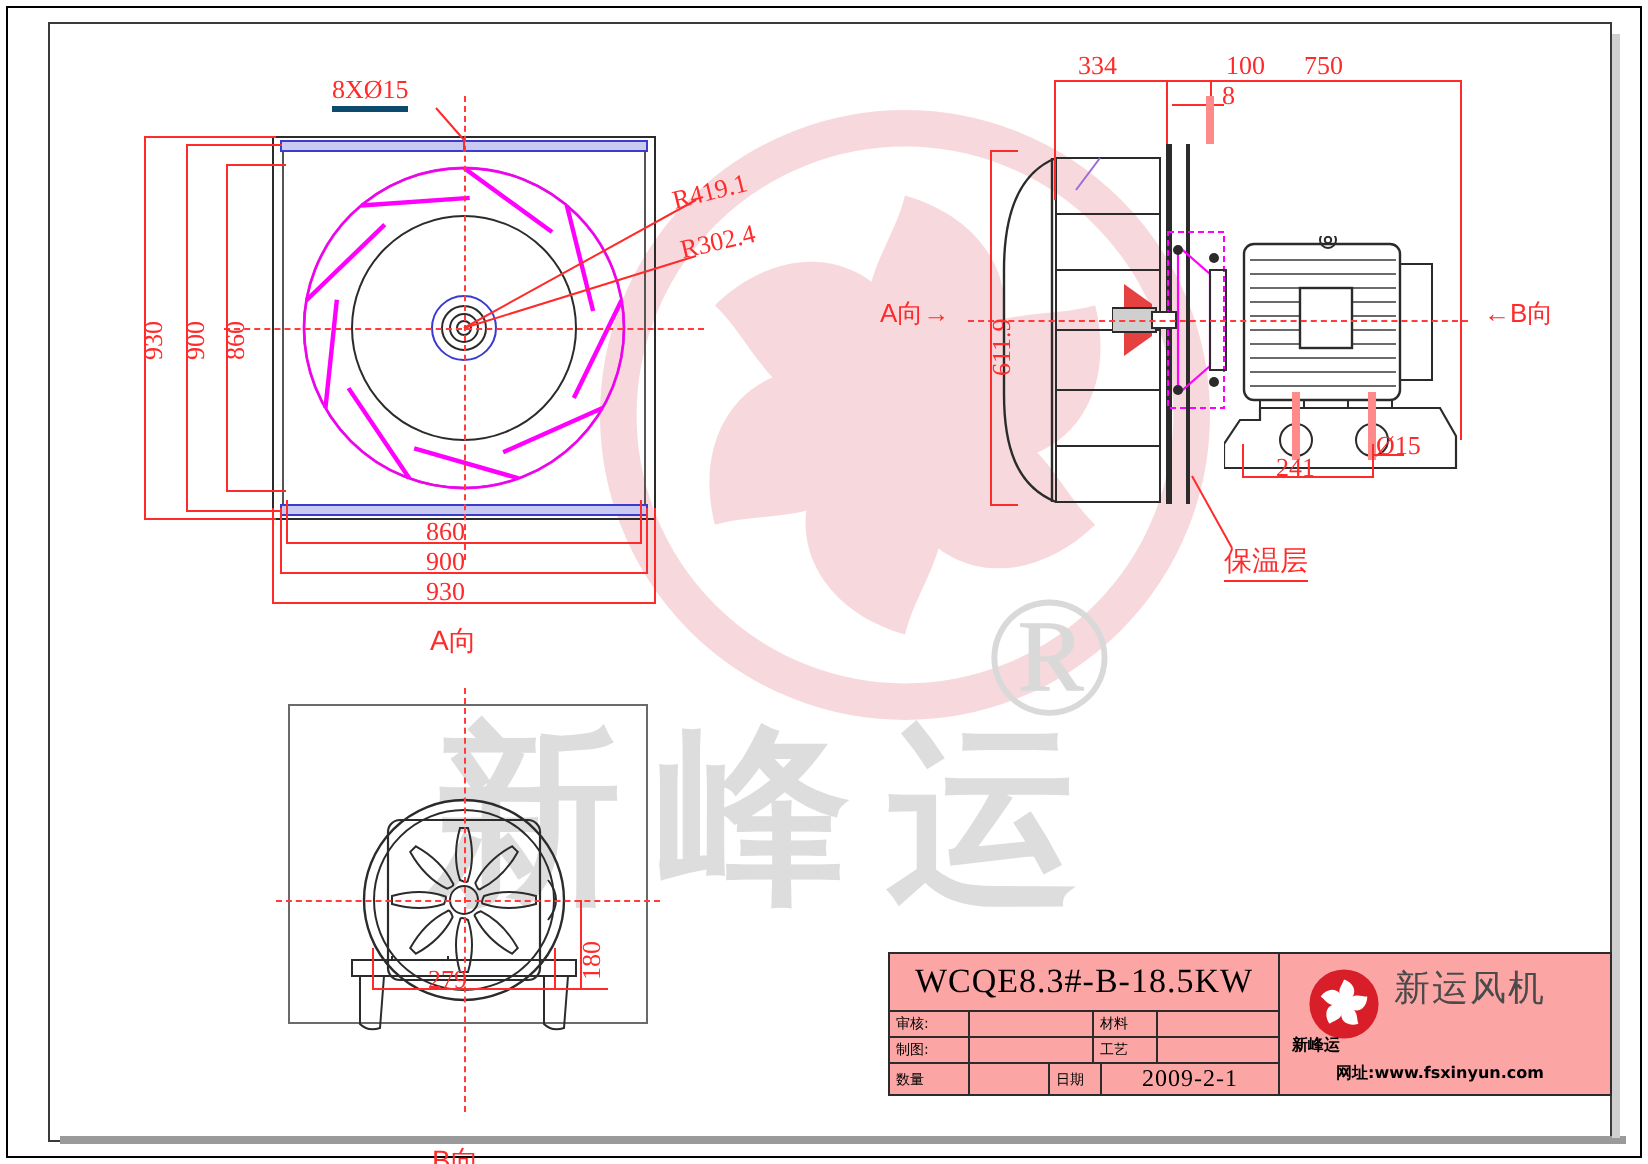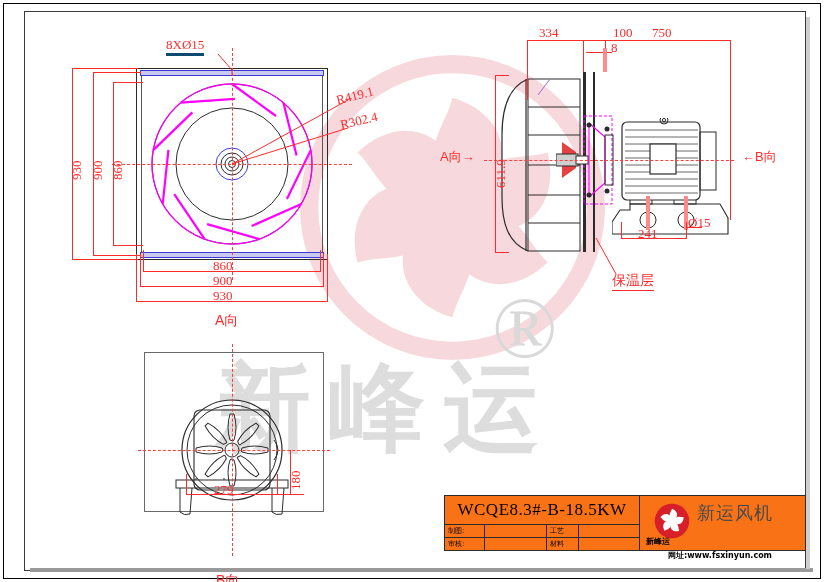--- a/index.html
+++ b/index.html
@@ -31,22 +31,22 @@
   .rtxt{position:absolute;color:#ff2a2a;font-size:13px;font-family:"Liberation Serif",serif;white-space:nowrap;}
   .rtxt.cn{font-family:Liberation Sans, sans-serif;font-size:13px;}
   .rot{transform:rotate(-90deg);transform-origin:0 0;}
 
   
   .codebox{position:absolute;left:34px;top:19px;width:140px;height:24px;border:1px solid #555;
            background:#fff;box-sizing:border-box;display:flex;align-items:center;padding-left:6px;}
   .codebox span{font-size:14px;color:#000;font-family:"DejaVu Sans",sans-serif;white-space:nowrap;}
 
   
-  .tb{position:absolute;left:444px;top:495px;width:362px;height:56px;border:1px solid #2b2b2b;
-      box-sizing:border-box;background:#f97316;display:flex;}
+  .tb{position:absolute;left:444px;top:476px;width:362px;height:72px;border:1px solid #2b2b2b;
+      box-sizing:border-box;background:#fca5a5;display:flex;}
   .tb-left{width:195px;height:100%;border-right:1px solid #2b2b2b;box-sizing:border-box;display:flex;flex-direction:column;}
   .tb-title{height:29px;border-bottom:1px solid #2b2b2b;box-sizing:border-box;display:flex;align-items:center;justify-content:center;}
   .tb-title span{font-size:17px;letter-spacing:.5px;font-family:"Liberation Serif",serif;color:#000;}
   .tb-rows{flex:1;display:flex;flex-direction:column;}
   .tb-row{flex:1;display:flex;border-bottom:1px solid #2b2b2b;box-sizing:border-box;}
   .tb-row:last-child{border-bottom:none;}
   .tb-c{border-right:1px solid #2b2b2b;box-sizing:border-box;display:flex;align-items:center;
         padding-left:3px;font-size:7px;font-family:"DejaVu Sans",sans-serif;color:#000;overflow:hidden;}
   .tb-c.v{justify-content:center;padding-left:0;font-size:12px;font-family:"Liberation Serif",serif;letter-spacing:.5px;}
   .tb-c:last-child{border-right:none;}
@@ -339,30 +339,36 @@
     <div class="rtxt cn" style="left:216px;top:556px;font-size:14px;margin-top:16px;">B向</div>
   </div>
 
   <div class="tb">
     <div class="tb-left">
       <div class="tb-title">
         <span>WCQE8.3#-B-18.5KW</span>
       </div>
       <div class="tb-rows">
         <div class="tb-row">
+          <div class="tb-c" style="width:40px;">审核:</div>
+          <div class="tb-c" style="width:62px;"></div>
+          <div class="tb-c" style="width:32px;">材料</div>
+          <div class="tb-c" style="flex:1;"></div>
+        </div>
+        <div class="tb-row">
           <div class="tb-c" style="width:40px;">制图:</div>
           <div class="tb-c" style="width:62px;"></div>
           <div class="tb-c" style="width:32px;">工艺</div>
           <div class="tb-c" style="flex:1;"></div>
         </div>
         <div class="tb-row">
-          <div class="tb-c" style="width:40px;">审核:</div>
-          <div class="tb-c" style="width:62px;"></div>
-          <div class="tb-c" style="width:32px;">材料</div>
-          <div class="tb-c" style="flex:1;"></div>
+          <div class="tb-c" style="width:40px;">数量</div>
+          <div class="tb-c" style="width:40px;"></div>
+          <div class="tb-c" style="width:26px;">日期</div>
+          <div class="tb-c v" style="flex:1;">2009-2-1</div>
         </div>
       </div>
     </div>
 
     <div class="tb-right">
       <svg class="logo-mark" viewBox="0 0 100 100">
         <circle cx="50" cy="50" r="48" fill="#d81e28"></circle>
         <g fill="#ffffff">
           <circle cx="50" cy="50" r="11"></circle>
           <path d="M50 16 C62 20 68 31 62 40 C56 48 46 46 44 37 C42 28 48 23 50 16Z" transform="rotate(0 50 50)"></path>

